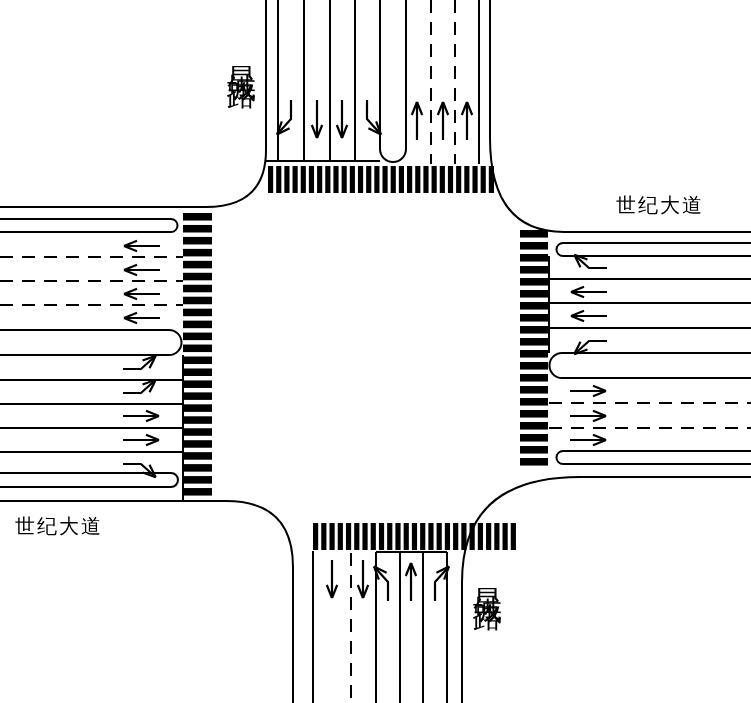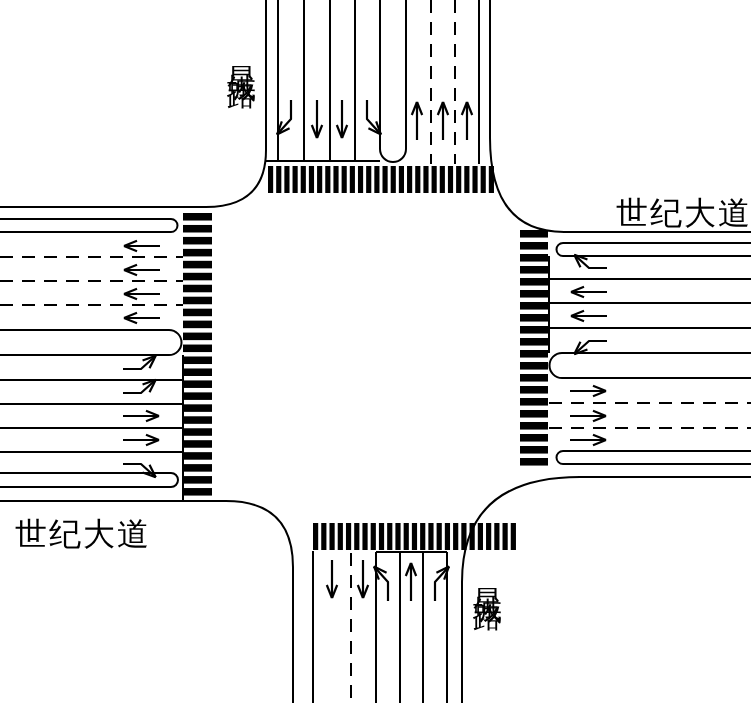--- a/index.html
+++ b/index.html
@@ -5,21 +5,21 @@
   html,body{margin:0;padding:0;background:#ffffff;}
   .stage{
     position:relative;width:751px;height:703px;background:#ffffff;overflow:hidden;
     font-family:"DejaVu Serif","Liberation Serif",serif;
   }
   svg{position:absolute;left:0;top:0;}
   .ln{stroke:#000000;stroke-width:2;fill:none;}
   .dash{stroke-dasharray:13 9;}
   .bar{fill:#000000;stroke:none;}
   .arrow{stroke:#000000;stroke-width:2.2;fill:none;stroke-linecap:butt;stroke-linejoin:round;}
-  .label{position:absolute;color:#000000;font-size:32px;letter-spacing:2px;white-space:nowrap;}
+  .label{position:absolute;color:#000000;font-size:20px;letter-spacing:2px;white-space:nowrap;}
   .vlabel{
     position:absolute;color:#000000;font-size:29px;white-space:nowrap;
     writing-mode:vertical-rl;text-orientation:upright;letter-spacing:8px;line-height:1;
   }
 </style>
 </head>
 <body>
 
 <div class="stage">
 

